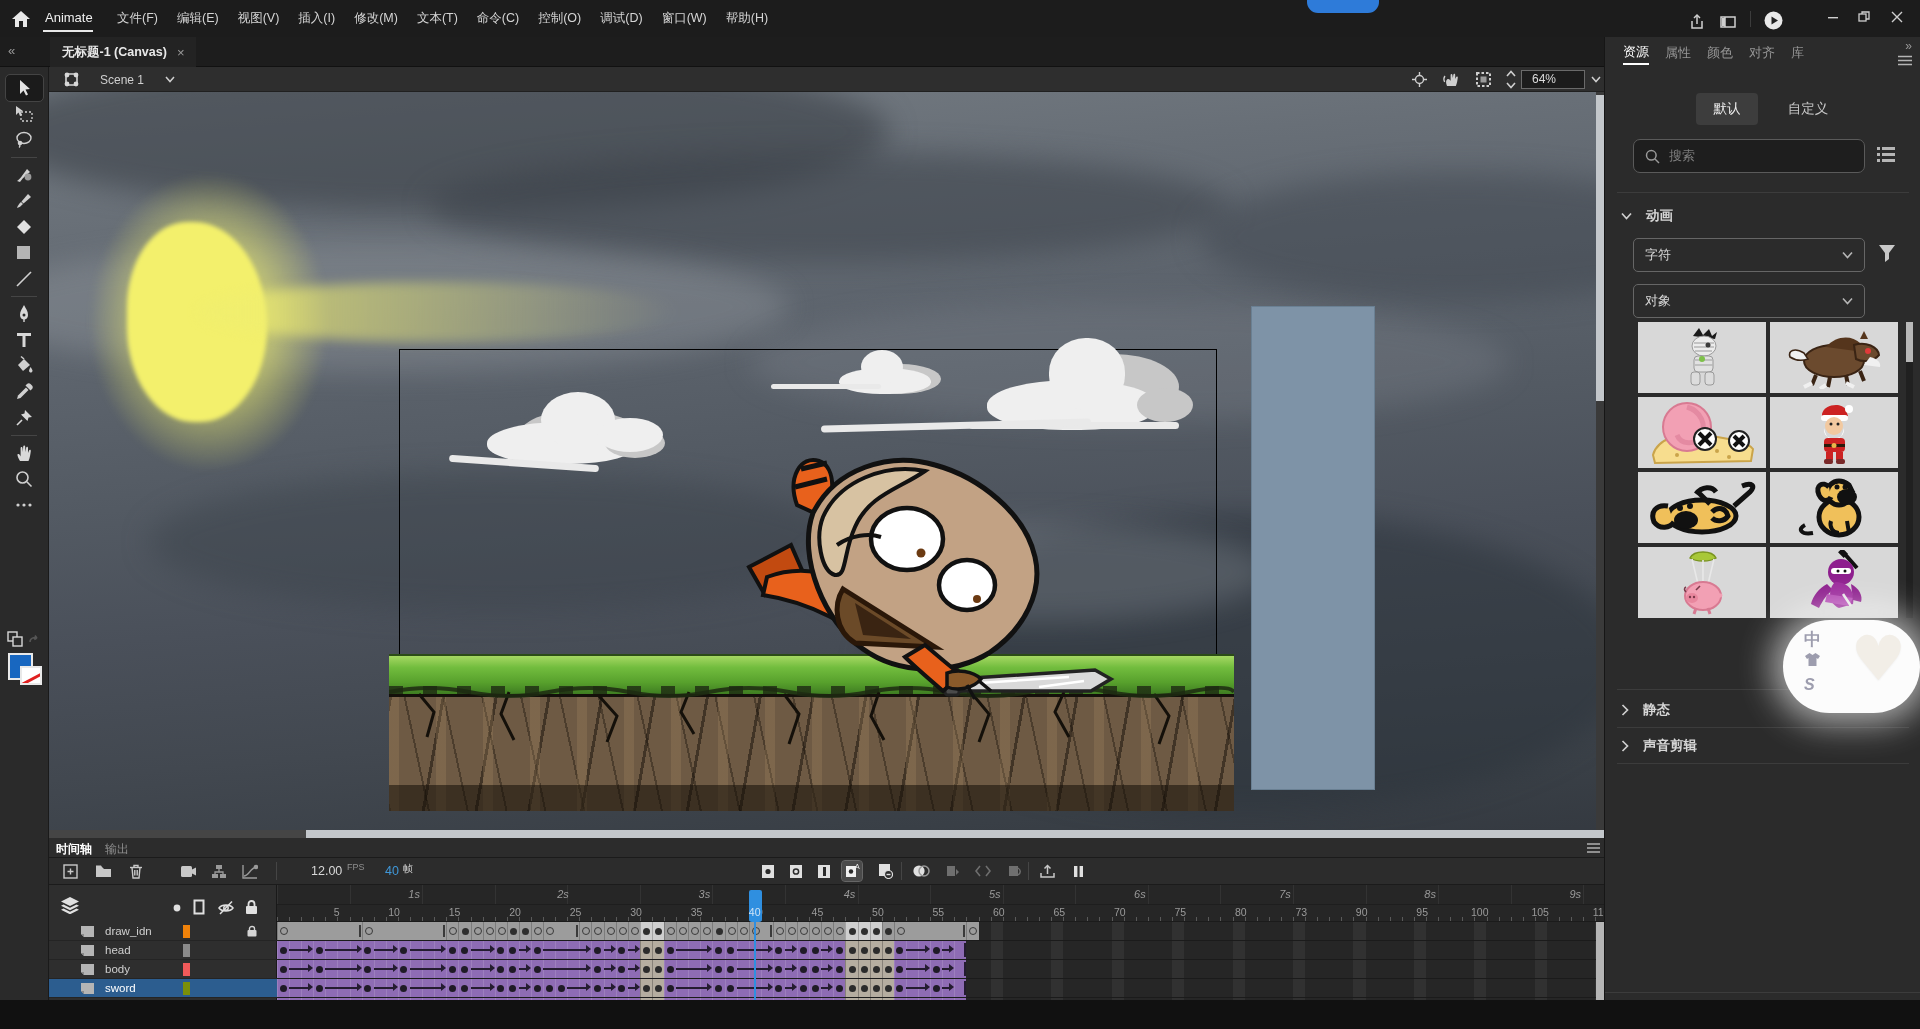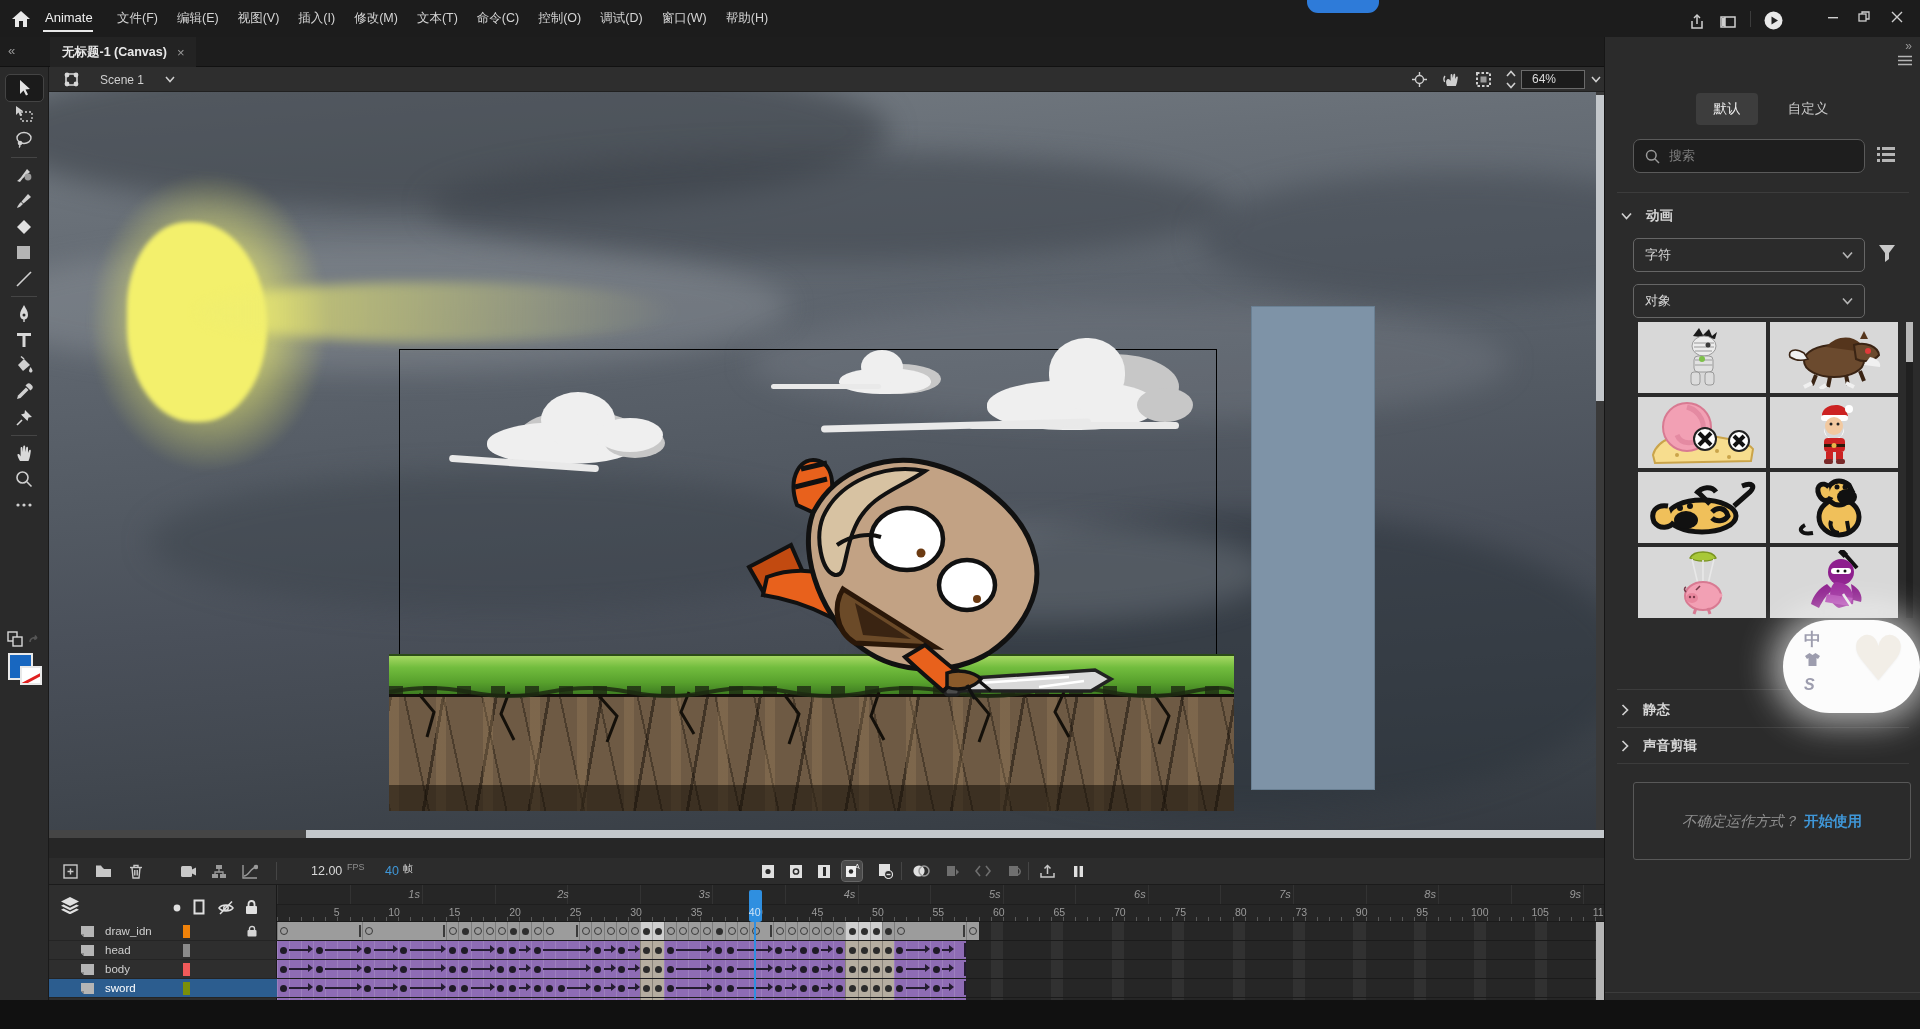--- a/index.html
+++ b/index.html
@@ -507,20 +507,27 @@
     <div id="bluegray-rect"></div>
     <div id="hscroll">
         <div class="thumb"></div>
       </div>
     <div id="vscroll">
         <div class="thumb"></div>
       </div>
   </div>
 
   <div id="rpanel">
+    <div id="rp-tabs">
+        <span class="active">资源</span>
+        <span>属性</span>
+        <span>颜色</span>
+        <span>对齐</span>
+        <span>库</span>
+      </div>
     <div id="rp-more">»</div>
     <div id="rp-menu">
       <svg width="14" height="11" viewBox="0 0 14 11" stroke="#b5b5b5" stroke-width="1.6">
           <path d="M0 1.5 H14 M0 5.5 H14 M0 9.5 H14"></path>
         </svg>
     </div>
     <div id="mode-default">默认</div>
     <div id="mode-custom">自定义</div>
     <div id="search-box">
       <svg width="15" height="15" viewBox="0 0 15 15" fill="none" stroke="#9a9a9a" stroke-width="1.5">
@@ -692,44 +699,49 @@
     </div>
     <div class="rp-div" style="top:690px"></div>
     <div class="sec-head" style="top:700px">
       <svg width="8" height="12" viewBox="0 0 8 12" fill="none" stroke="#cfcfcf" stroke-width="1.7">
           <path d="M1.5 1 L6.5 6 L1.5 11"></path>
         </svg>
       <span>声音剪辑</span>
     </div>
     <div class="rp-div" style="top:726px"></div>
 
-    <div id="help-box">
-      <span class="q">不确定运作方式？</span>
-      <span class="a">开始使用</span>
-    </div>
 
     <div id="rp-bottom"></div>
     <div class="abs" style="left:20px; top:965px">
       <svg width="20" height="18" viewBox="0 0 20 18" fill="none" stroke="#b0b0b0" stroke-width="1.6">
           <path d="M3 11 V16 H17 V11"></path>
           <path d="M10 12 V2"></path>
           <path d="M6 5.5 L10 1.5 L14 5.5"></path>
         </svg>
     </div>
     <div class="abs" style="left:280px; top:964px">
       <svg width="18" height="19" viewBox="0 0 18 19" fill="none" stroke="#b0b0b0" stroke-width="1.6">
           <path d="M2 4.5 H16"></path>
           <path d="M6.5 4 V2 H11.5 V4"></path>
           <path d="M4 4.5 L5 17.5 H13 L14 4.5"></path>
           <path d="M7.5 7.5 V14.5 M10.5 7.5 V14.5"></path>
         </svg>
     </div>
   </div>
 
   <div id="timeline">
+    <div id="tl-tabs">
+      <span id="tl-tab-main">时间轴</span>
+      <span id="tl-tab-out">输出</span>
+      <span id="tl-menu">
+        <svg width="13" height="10" viewBox="0 0 13 10" stroke="#b0b0b0" stroke-width="1.5">
+            <path d="M0 1 H13 M0 5 H13 M0 9 H13"></path>
+          </svg>
+      </span>
+    </div>
 
     <div id="tl-toolbar">
       <span class="tli" style="left:11px">
           <svg width="15" height="15" viewBox="0 0 15 15" fill="none" stroke="#c8c8c8" stroke-width="1.4">
             <rect x="1" y="1" width="13" height="13"></rect>
             <path d="M7.5 4.5 V10.5 M4.5 7.5 H10.5"></path>
           </svg>
         </span>
       <span class="tli" style="left:44px">
           <svg width="17" height="14" viewBox="0 0 17 14" fill="#c8c8c8">

